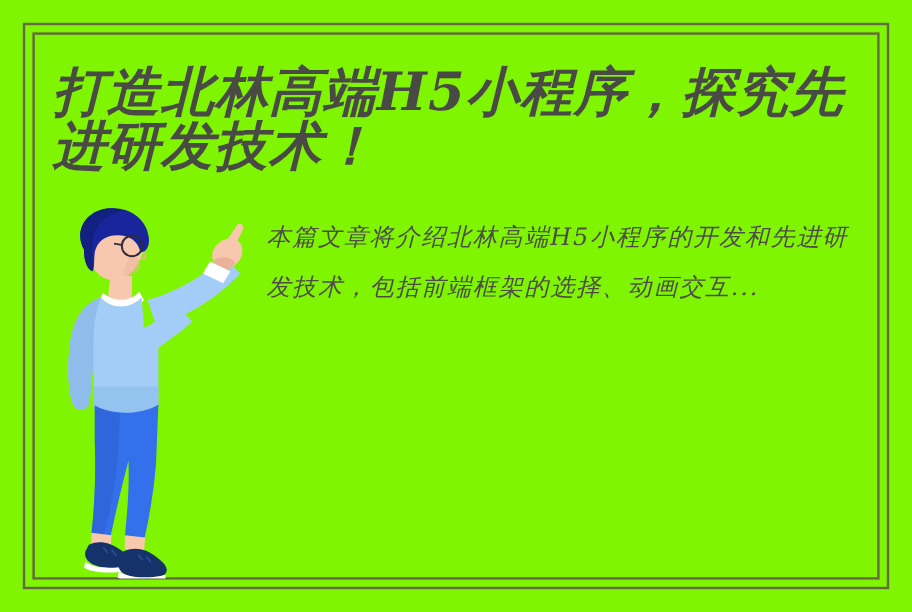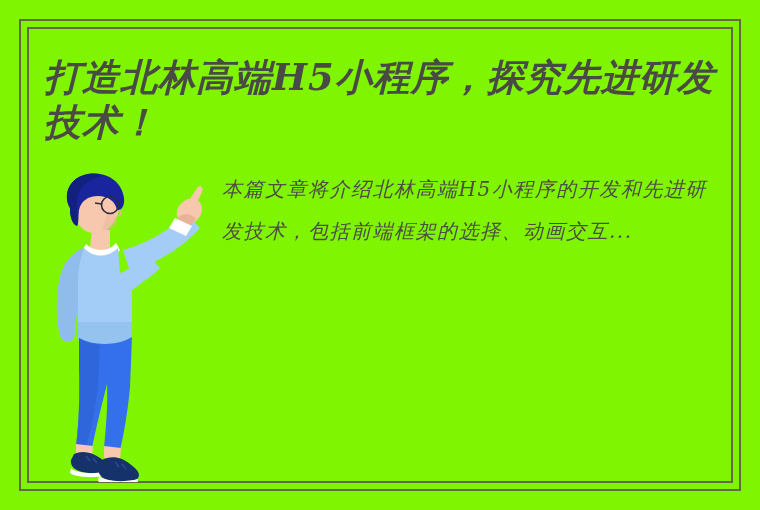--- a/index.html
+++ b/index.html
@@ -45,34 +45,34 @@
   }
 
   
   #title {
     position: absolute;
     left: 44px;
     top: 55px;
     width: 700px;
     margin: 0;
     font-family: "DejaVu Serif", serif;
-    font-size: 37px;
+    font-size: 44px;
     line-height: 45px;
     font-weight: 700;
     font-style: italic;
     letter-spacing: 1px;
     color: #4a4a44;
     white-space: pre-wrap;
   }
 
   
   #summary {
     position: absolute;
     left: 222px;
-    top: 168px;
+    top: 176px;
     width: 500px;
     margin: 0;
     font-family: "DejaVu Serif", serif;
     font-size: 20px;
     line-height: 42px;
     font-style: italic;
     letter-spacing: 1.5px;
     color: #4d4d46;
   }
 

